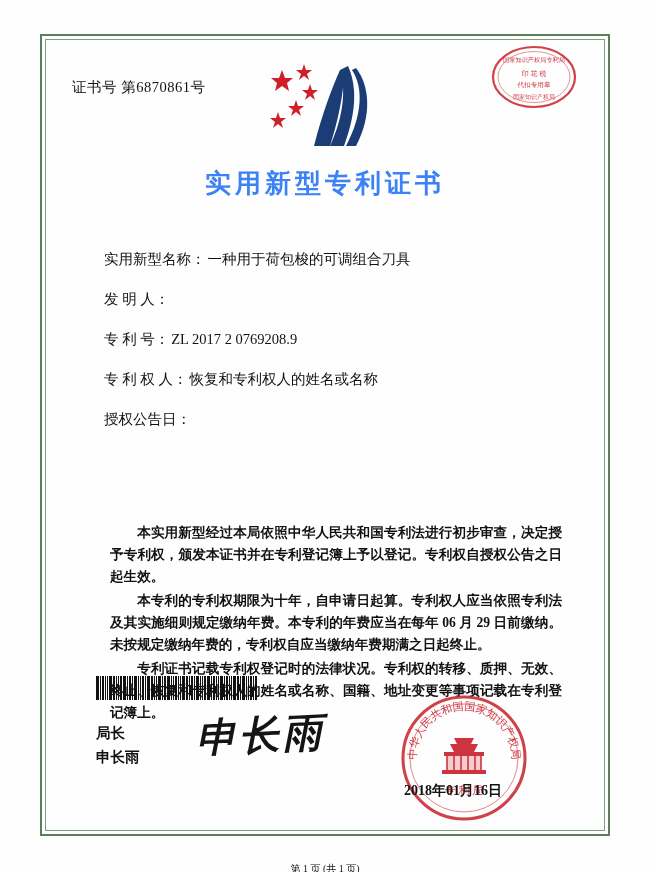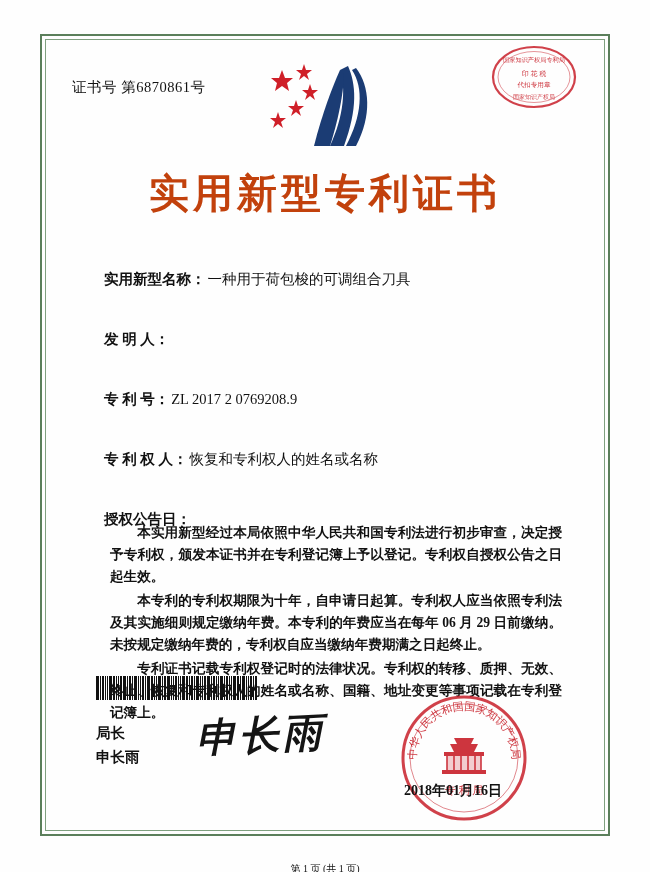--- a/index.html
+++ b/index.html
@@ -71,45 +71,44 @@
   }
   .logo svg { display: block; }
 
   
   .title {
     position: absolute;
     left: 0;
     right: 0;
     top: 166px;
     text-align: center;
-    font-size: 40px;
+    font-size: 26px;
     font-weight: bold;
     letter-spacing: 4px;
-    color: #c2410c;
+    color: #3b82f6;
     font-family: "Liberation Serif", "DejaVu Serif", serif;
   }
 
   
   .fields {
     position: absolute;
     left: 104px;
     top: 250px;
     right: 80px;
   }
   .field-row {
     display: flex;
     align-items: baseline;
     margin-bottom: 21px;
     font-size: 14.5px;
     color: #111;
   }
   .field-label {
     white-space: nowrap;
-    font-weight: bold;
-    margin-top: 20px;
+    font-weight: normal;
   }
   .field-value {
     margin-left: 2px;
     white-space: nowrap;
   }
 
   
   .body-text {
     position: absolute;
     left: 104px;

